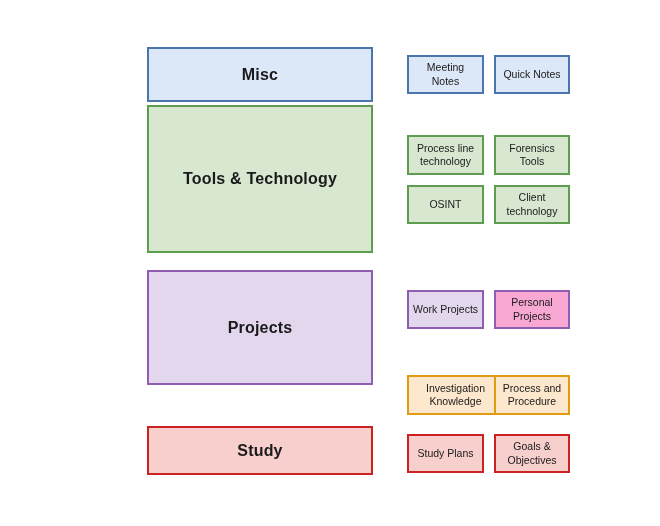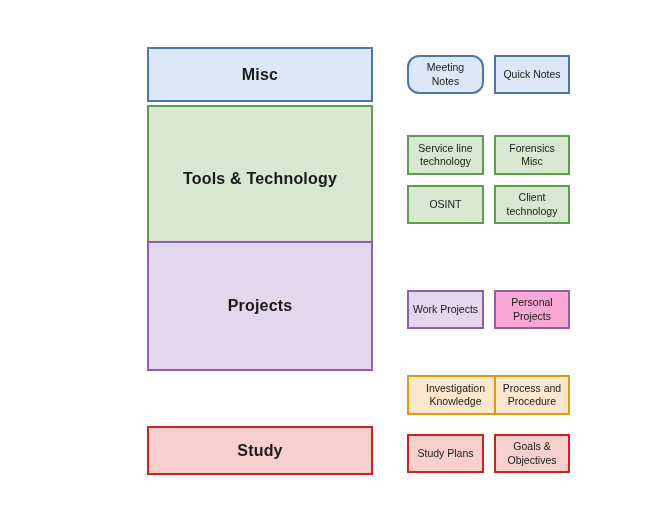--- a/index.html
+++ b/index.html
@@ -58,43 +58,43 @@
     white-space: pre-line;
   }
 </style>
 </head>
 <body>
 
 <div id="canvas">
     <div class="category-box" style="left: 147px; top: 47px; width: 226px; height: 55px; background: rgb(220, 231, 248); border-color: rgb(74, 118, 173);">
       <span class="category-label">Misc</span>
     </div>
-    <div class="item-box" style="left: 407px; top: 55px; width: 77px; height: 39px; background: rgb(220, 231, 248); border-color: rgb(74, 118, 173); border-radius: 12px;">
+    <div class="item-box" style="left: 407px; top: 55px; width: 77px; height: 39px; background: rgb(220, 231, 248); border-color: rgb(74, 118, 173);">
       <span class="item-label">Meeting Notes</span>
     </div>
     <div class="item-box" style="left: 494px; top: 55px; width: 76px; height: 39px; background: rgb(220, 231, 248); border-color: rgb(74, 118, 173);">
       <span class="item-label">Quick Notes</span>
     </div>
     <div class="category-box" style="left: 147px; top: 105px; width: 226px; height: 148px; background: rgb(215, 231, 208); border-color: rgb(94, 156, 79);">
       <span class="category-label">Tools &amp; Technology</span>
     </div>
     <div class="item-box" style="left: 407px; top: 135px; width: 77px; height: 40px; background: rgb(215, 231, 208); border-color: rgb(94, 156, 79);">
-      <span class="item-label">Service line
+      <span class="item-label">Process line
 technology</span>
     </div>
     <div class="item-box" style="left: 494px; top: 135px; width: 76px; height: 40px; background: rgb(215, 231, 208); border-color: rgb(94, 156, 79);">
-      <span class="item-label">Forensics Misc</span>
+      <span class="item-label">Forensics Tools</span>
     </div>
     <div class="item-box" style="left: 407px; top: 185px; width: 77px; height: 39px; background: rgb(215, 231, 208); border-color: rgb(94, 156, 79);">
       <span class="item-label">OSINT</span>
     </div>
     <div class="item-box" style="left: 494px; top: 185px; width: 76px; height: 39px; background: rgb(215, 231, 208); border-color: rgb(94, 156, 79);">
       <span class="item-label">Client technology</span>
     </div>
-    <div class="category-box" style="left: 147px; top: 241px; width: 226px; height: 130px; background: rgb(227, 215, 237); border-color: rgb(143, 94, 176);">
+    <div class="category-box" style="left: 147px; top: 270px; width: 226px; height: 115px; background: rgb(227, 215, 237); border-color: rgb(143, 94, 176);">
       <span class="category-label">Projects</span>
     </div>
     <div class="item-box" style="left: 407px; top: 290px; width: 77px; height: 39px; background: rgb(227, 215, 237); border-color: rgb(143, 94, 176);">
       <span class="item-label">Work Projects</span>
     </div>
     <div class="item-box" style="left: 494px; top: 290px; width: 76px; height: 39px; background: #f9a8d4; border-color: rgb(143, 94, 176);">
       <span class="item-label">Personal Projects</span>
     </div>
     <div class="item-box" style="left: 407px; top: 375px; width: 97px; height: 40px; background: rgb(253, 232, 206); border-color: rgb(224, 155, 16);">
       <span class="item-label">Investigation

